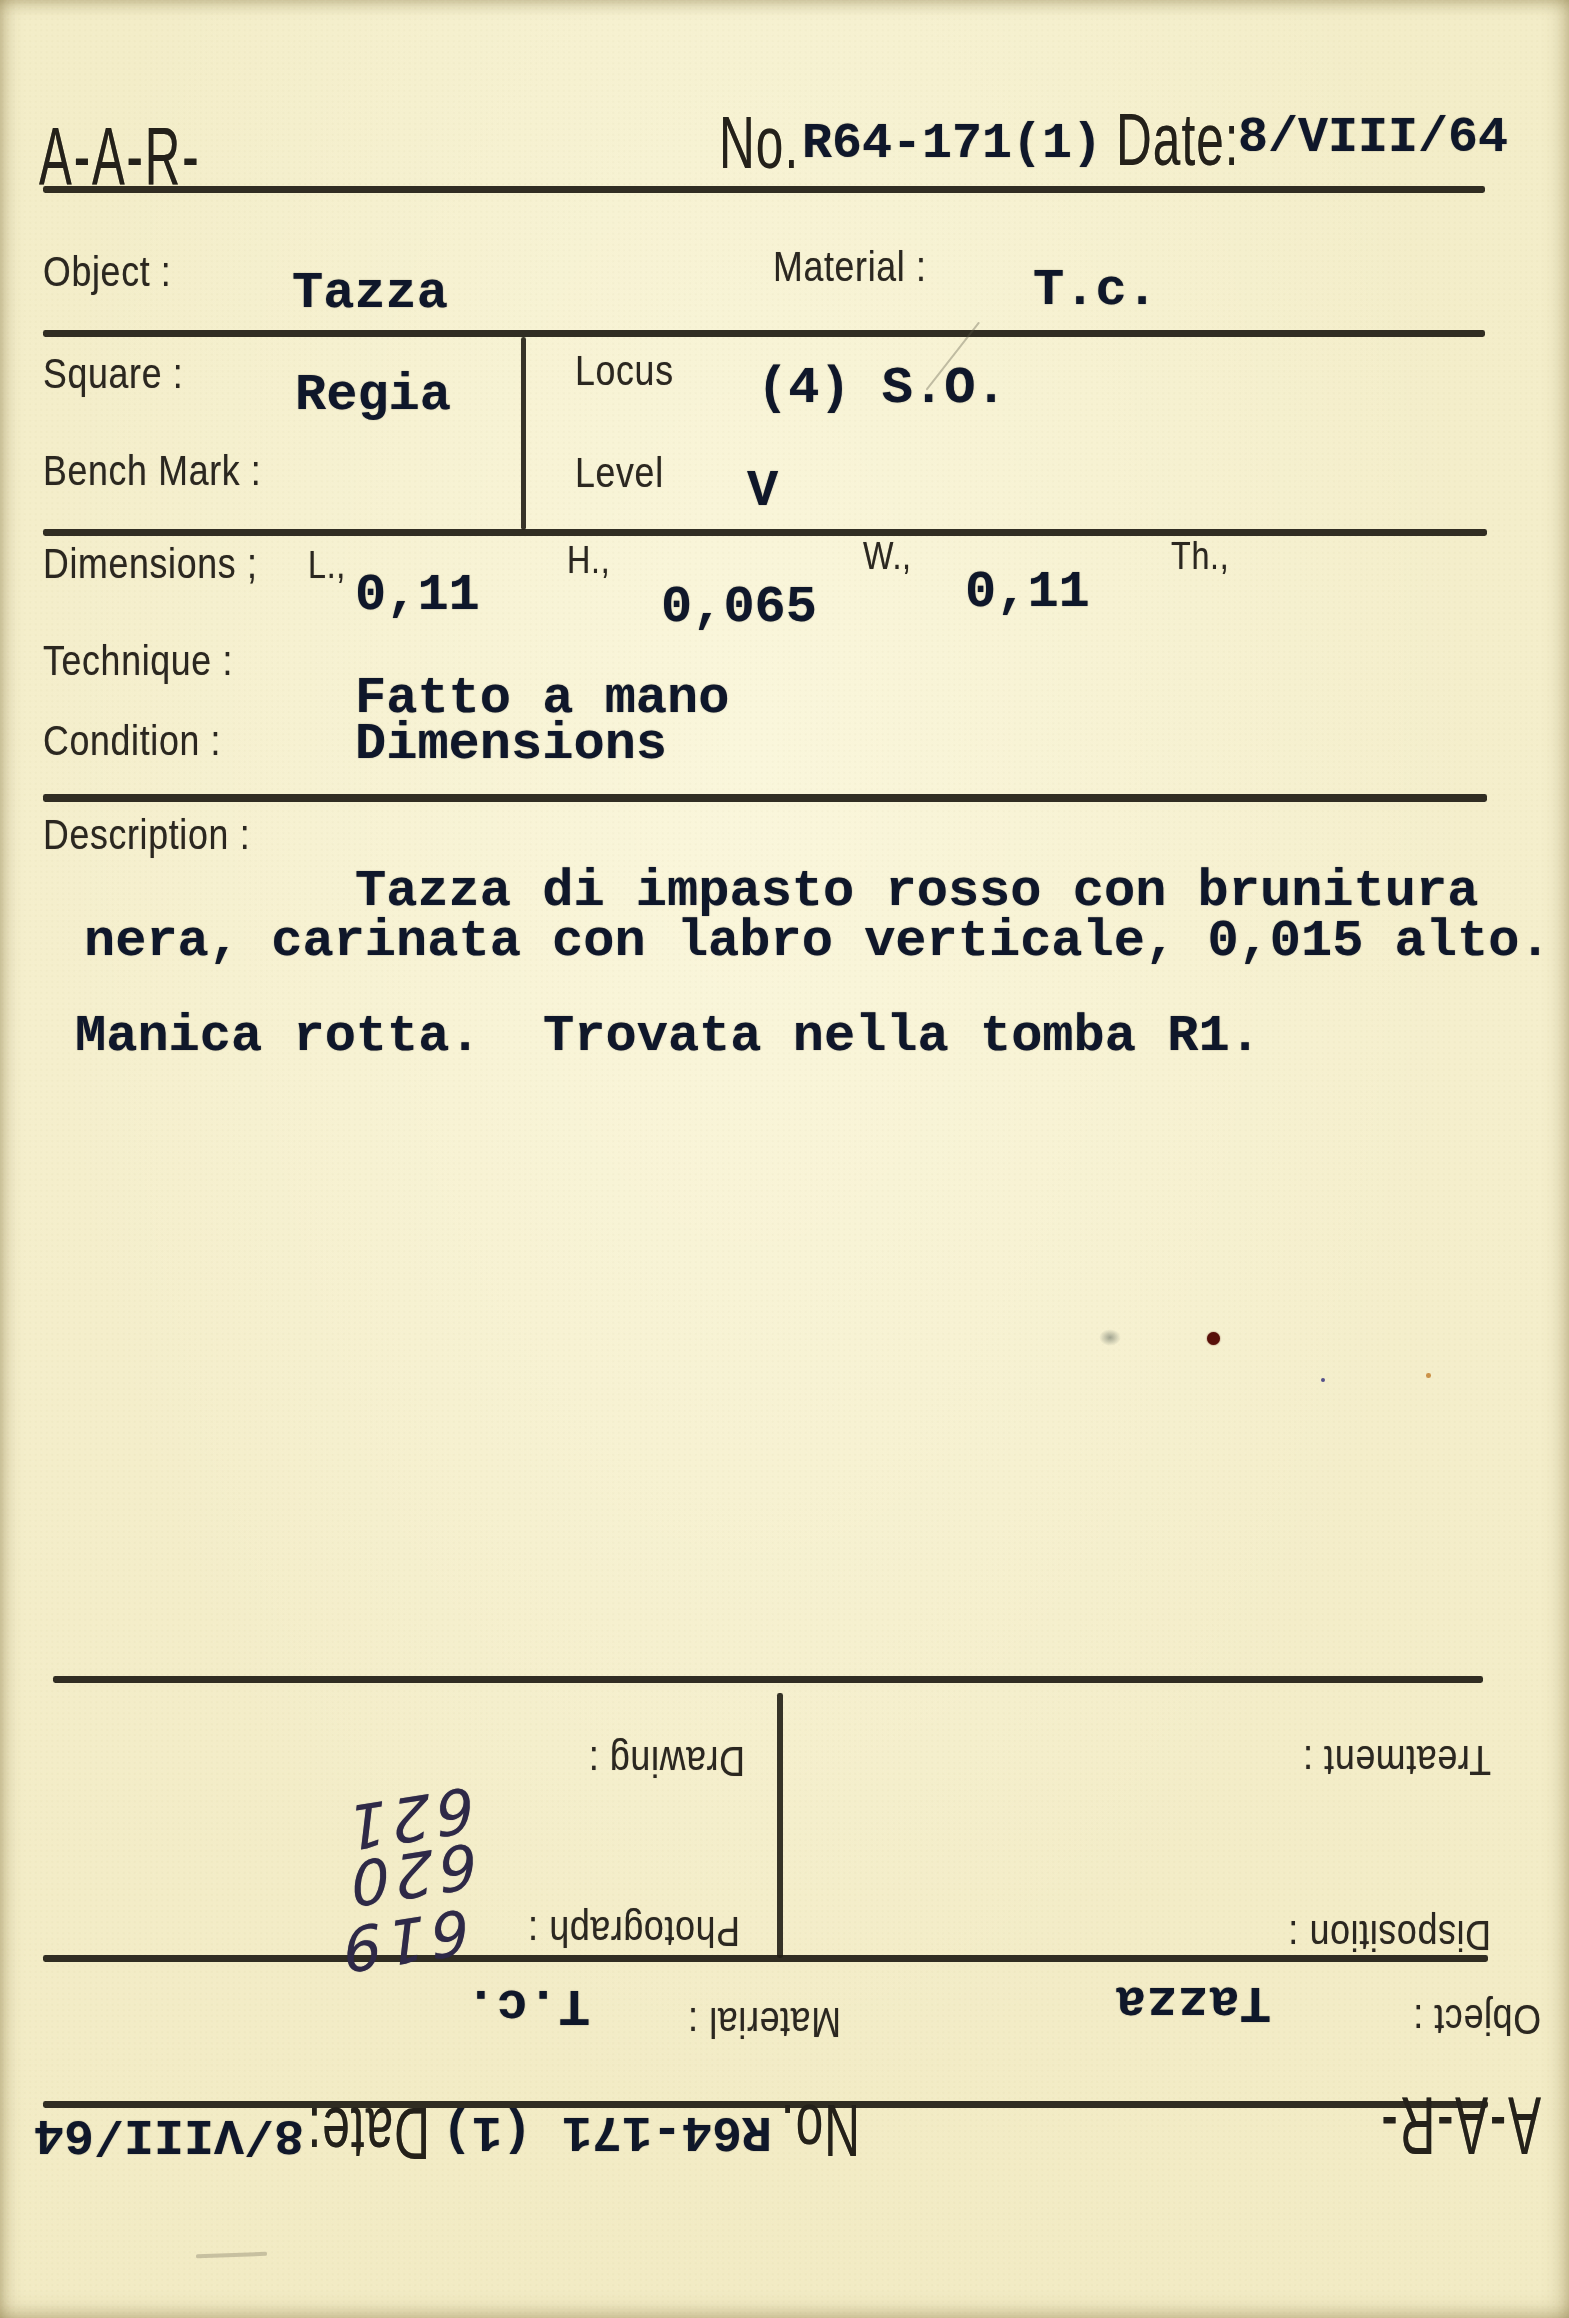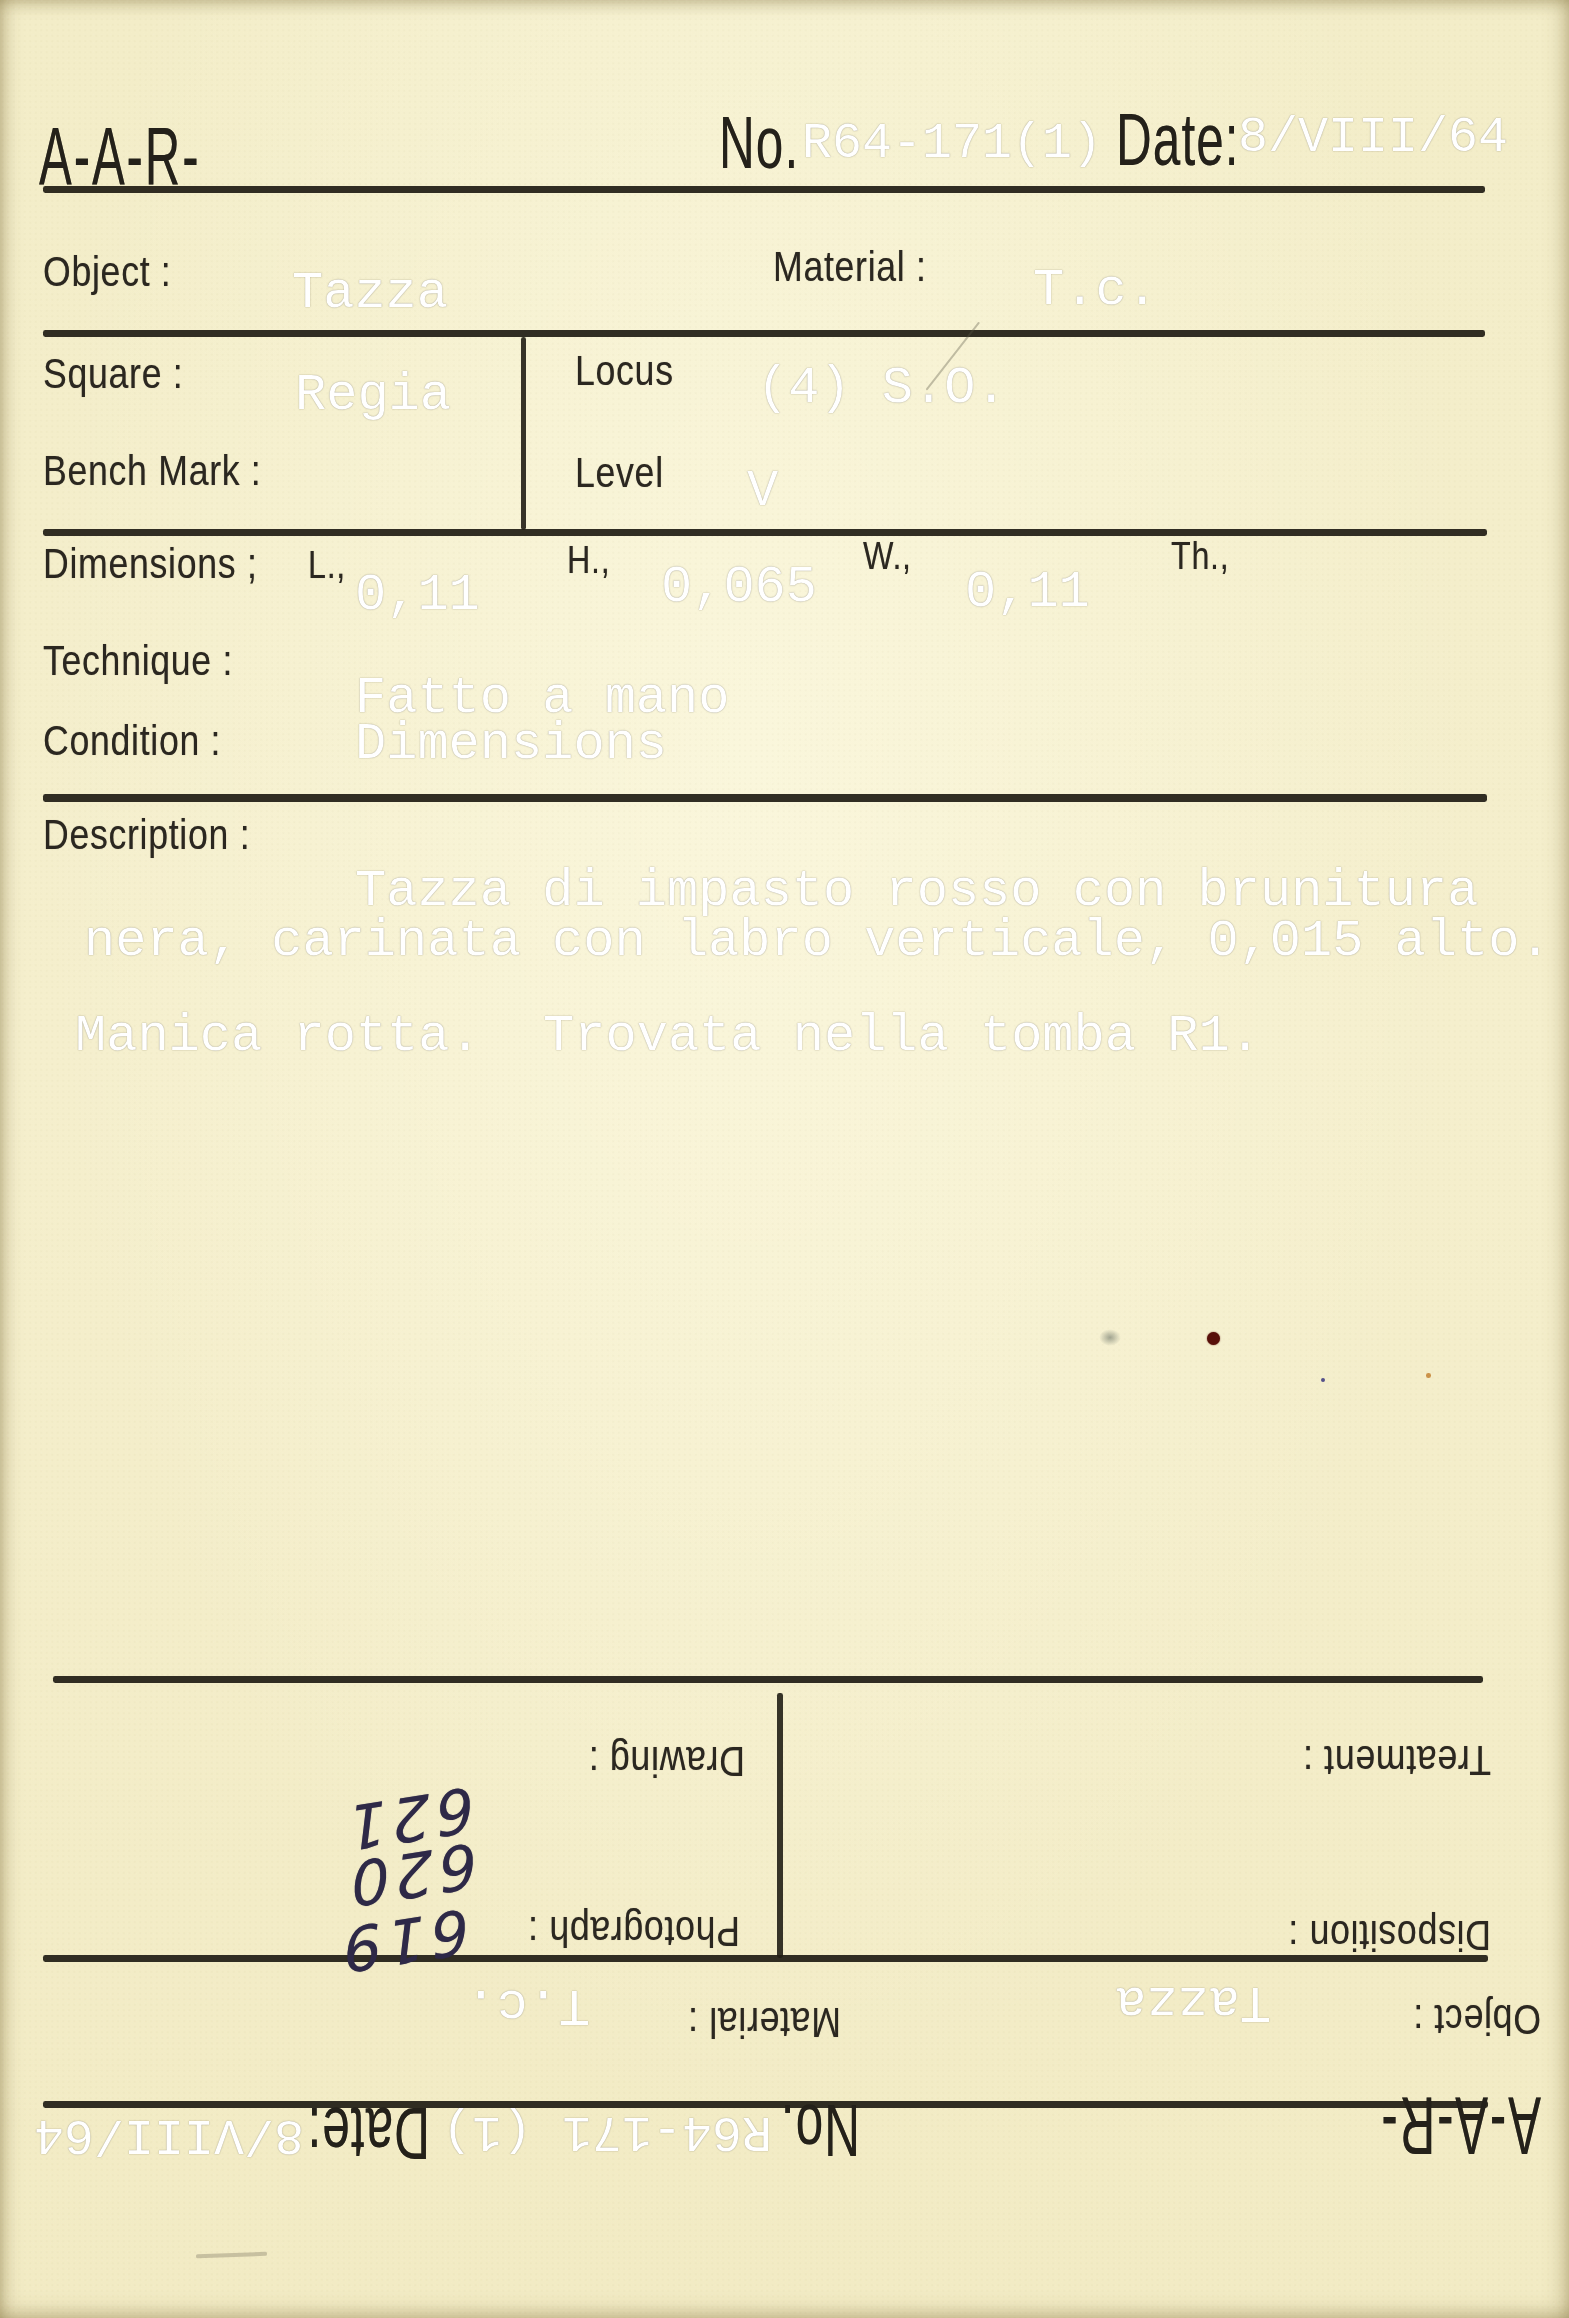--- a/index.html
+++ b/index.html
@@ -24,22 +24,22 @@
   .label{font-size:42px;color:#2b2720;letter-spacing:0.8px;
          transform:scaleX(0.85);transform-origin:0 50%;
          text-shadow:0 0 0.8px rgba(43,39,32,.45);}
   .label.small{font-size:38px;}
   
   .big{font-size:75px;color:#24211a;font-weight:400;letter-spacing:1.6px;
        transform:scaleX(0.66);transform-origin:0 50%;
        text-shadow:0 0 0.8px rgba(36,33,26,.5);}
   .big.org{font-size:82px;letter-spacing:3.1px;transform:scaleX(0.60);}
   
-  .typed{font-family:"Liberation Mono",monospace;font-weight:400;
-         font-size:52px;color:#ffffff;letter-spacing:0px;
+  .typed{font-family:"Liberation Mono",monospace;font-weight:700;
+         font-size:52px;color:#0f172a;letter-spacing:0px;
          text-shadow:0 0 1.2px rgba(39,34,23,.55);}
   .typed.hdr{font-size:50px;}
   
   .hand{font-family:"DejaVu Sans",sans-serif;font-style:italic;
         font-size:61px;color:#2e2947;letter-spacing:5.5px;
         transform:rotate(-9deg) skewX(-5deg);transform-origin:0 50%;
         text-shadow:0 0 0.8px rgba(46,41,71,.6);}
   .rule{position:absolute;background:#211e15;height:7px;border-radius:2.4px;opacity:.93;}
   .vrule{position:absolute;background:#211e15;width:4.7px;border-radius:2.4px;opacity:.9;}
   .flip{position:absolute;left:0;top:1671px;width:1569px;height:549px;
@@ -78,21 +78,21 @@
     <div class="abs typed" style="left:330px;top:465px;"></div>
     <div class="abs label" style="left:575px;top:452px;">Level</div>
     <div class="abs typed" style="left:747px;top:466px;">V</div>
     <div class="vrule" style="left:521px;top:337px;height:193px;"></div>
     <div class="rule" style="left:43px;top:529px;width:1444px;"></div>
 
     <div class="abs label" style="left:43px;top:543px;">Dimensions ;</div>
     <div class="abs label small" style="left:308px;top:546px;">L.,</div>
     <div class="abs typed" style="left:355px;top:570px;">0,11</div>
     <div class="abs label small" style="left:567px;top:541px;">H.,</div>
-    <div class="abs typed" style="left:661px;top:562px;">0,065</div>
+    <div class="abs typed" style="left:661px;top:582px;">0,065</div>
     <div class="abs label small" style="left:863px;top:537px;">W.,</div>
     <div class="abs typed" style="left:965px;top:567px;">0,11</div>
     <div class="abs label small" style="left:1171px;top:537px;">Th.,</div>
     <div class="abs typed" style="left:1287px;top:567px;"></div>
 
     <div class="abs label" style="left:43px;top:640px;">Technique :</div>
     <div class="abs typed" style="left:355px;top:673px;">Fatto a mano</div>
     <div class="abs label" style="left:43px;top:720px;">Condition :</div>
     <div class="abs typed" style="left:355px;top:719px;">Dimensions</div>
     <div class="rule" style="left:43px;top:794px;width:1444px;height:7.8px;"></div>

